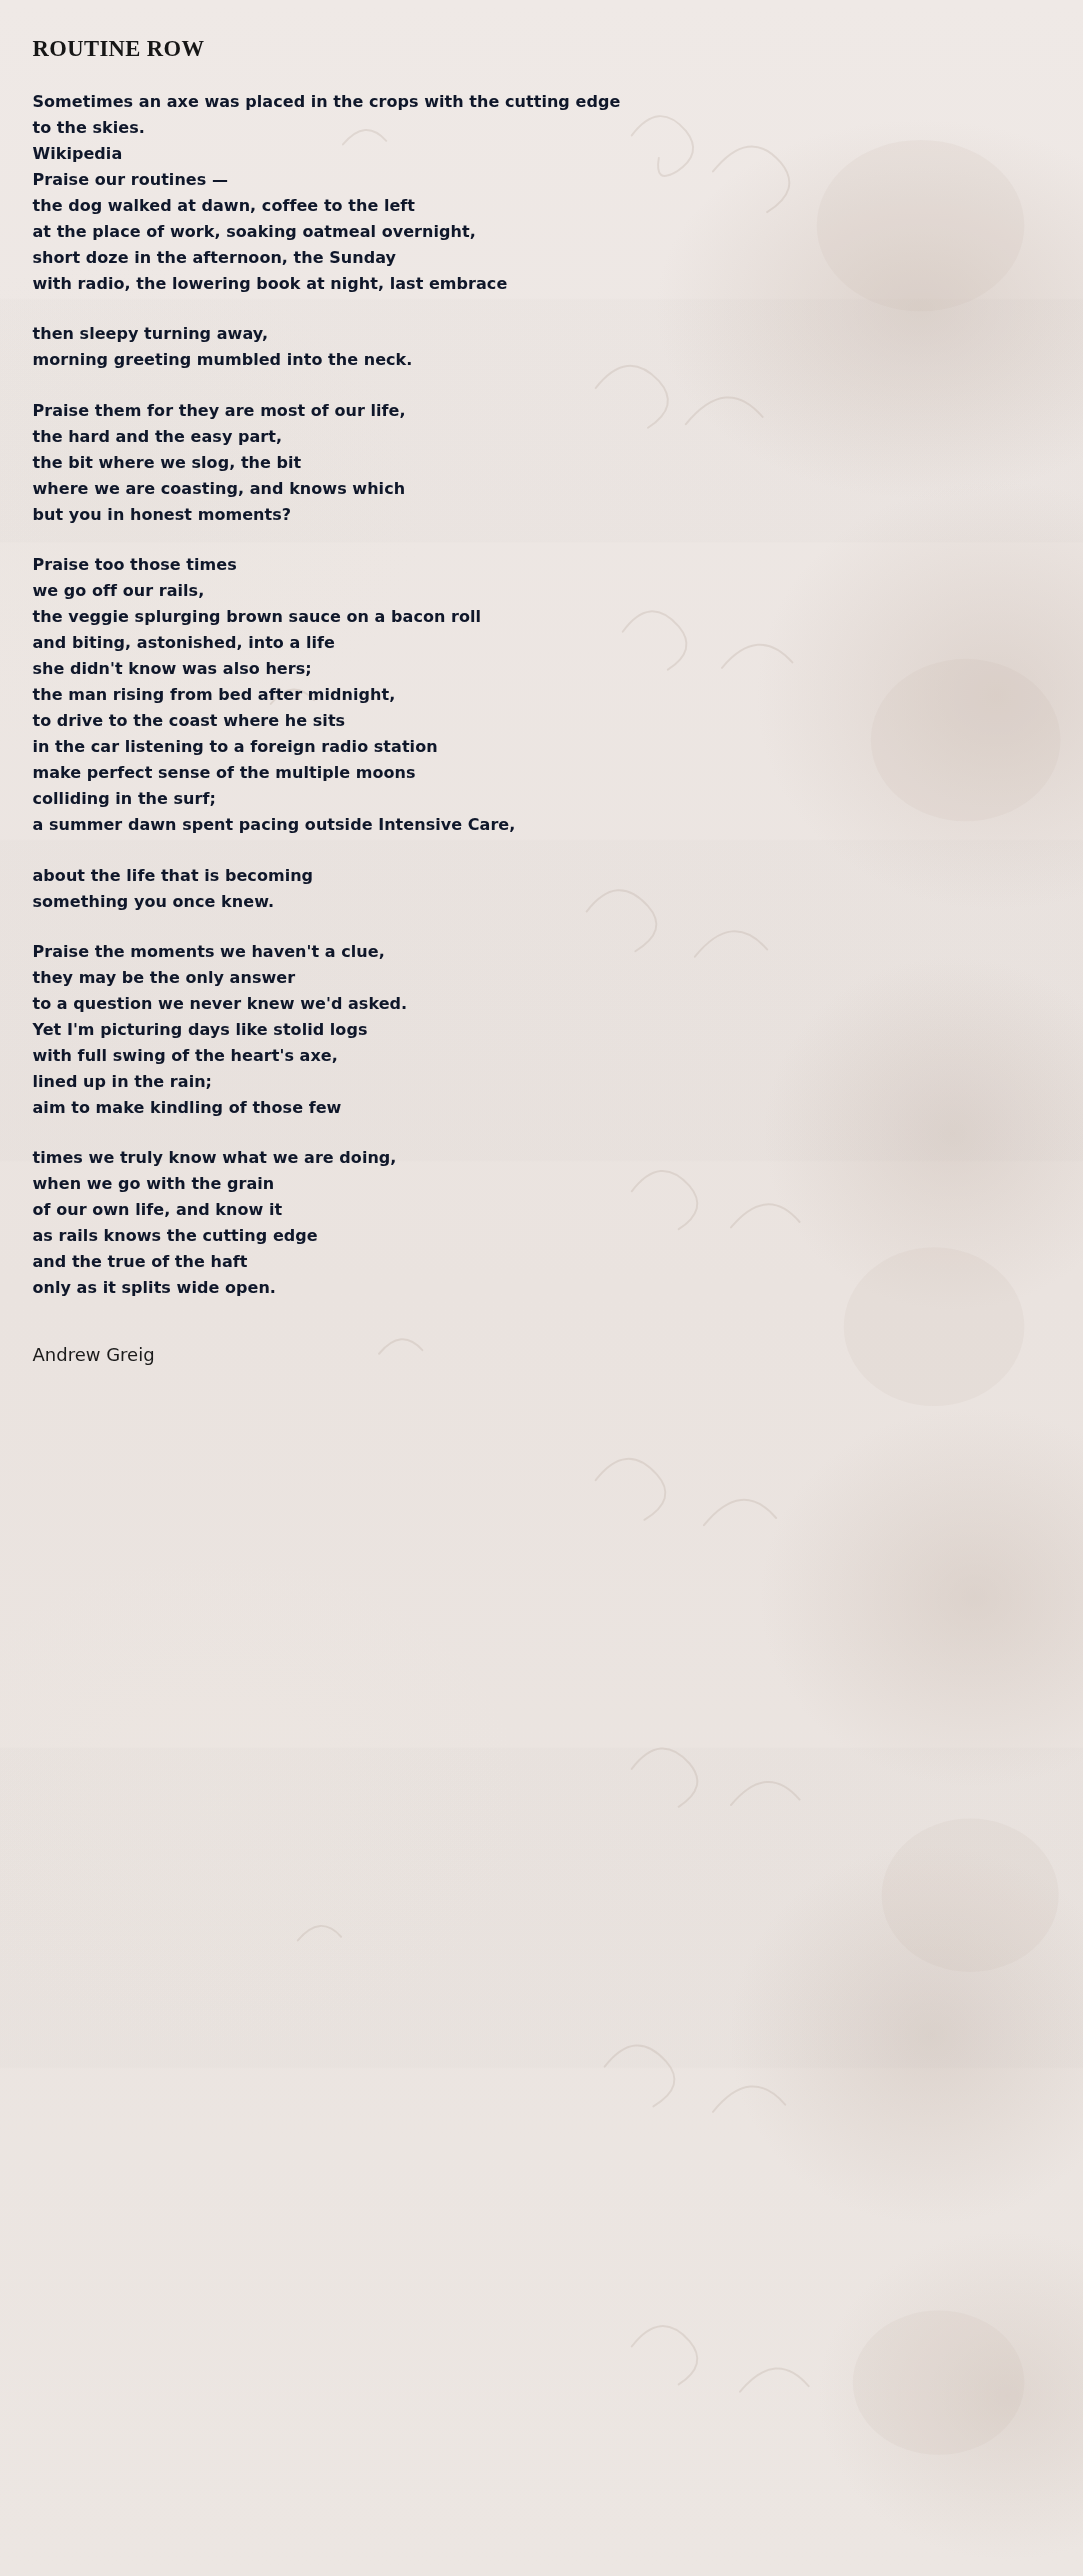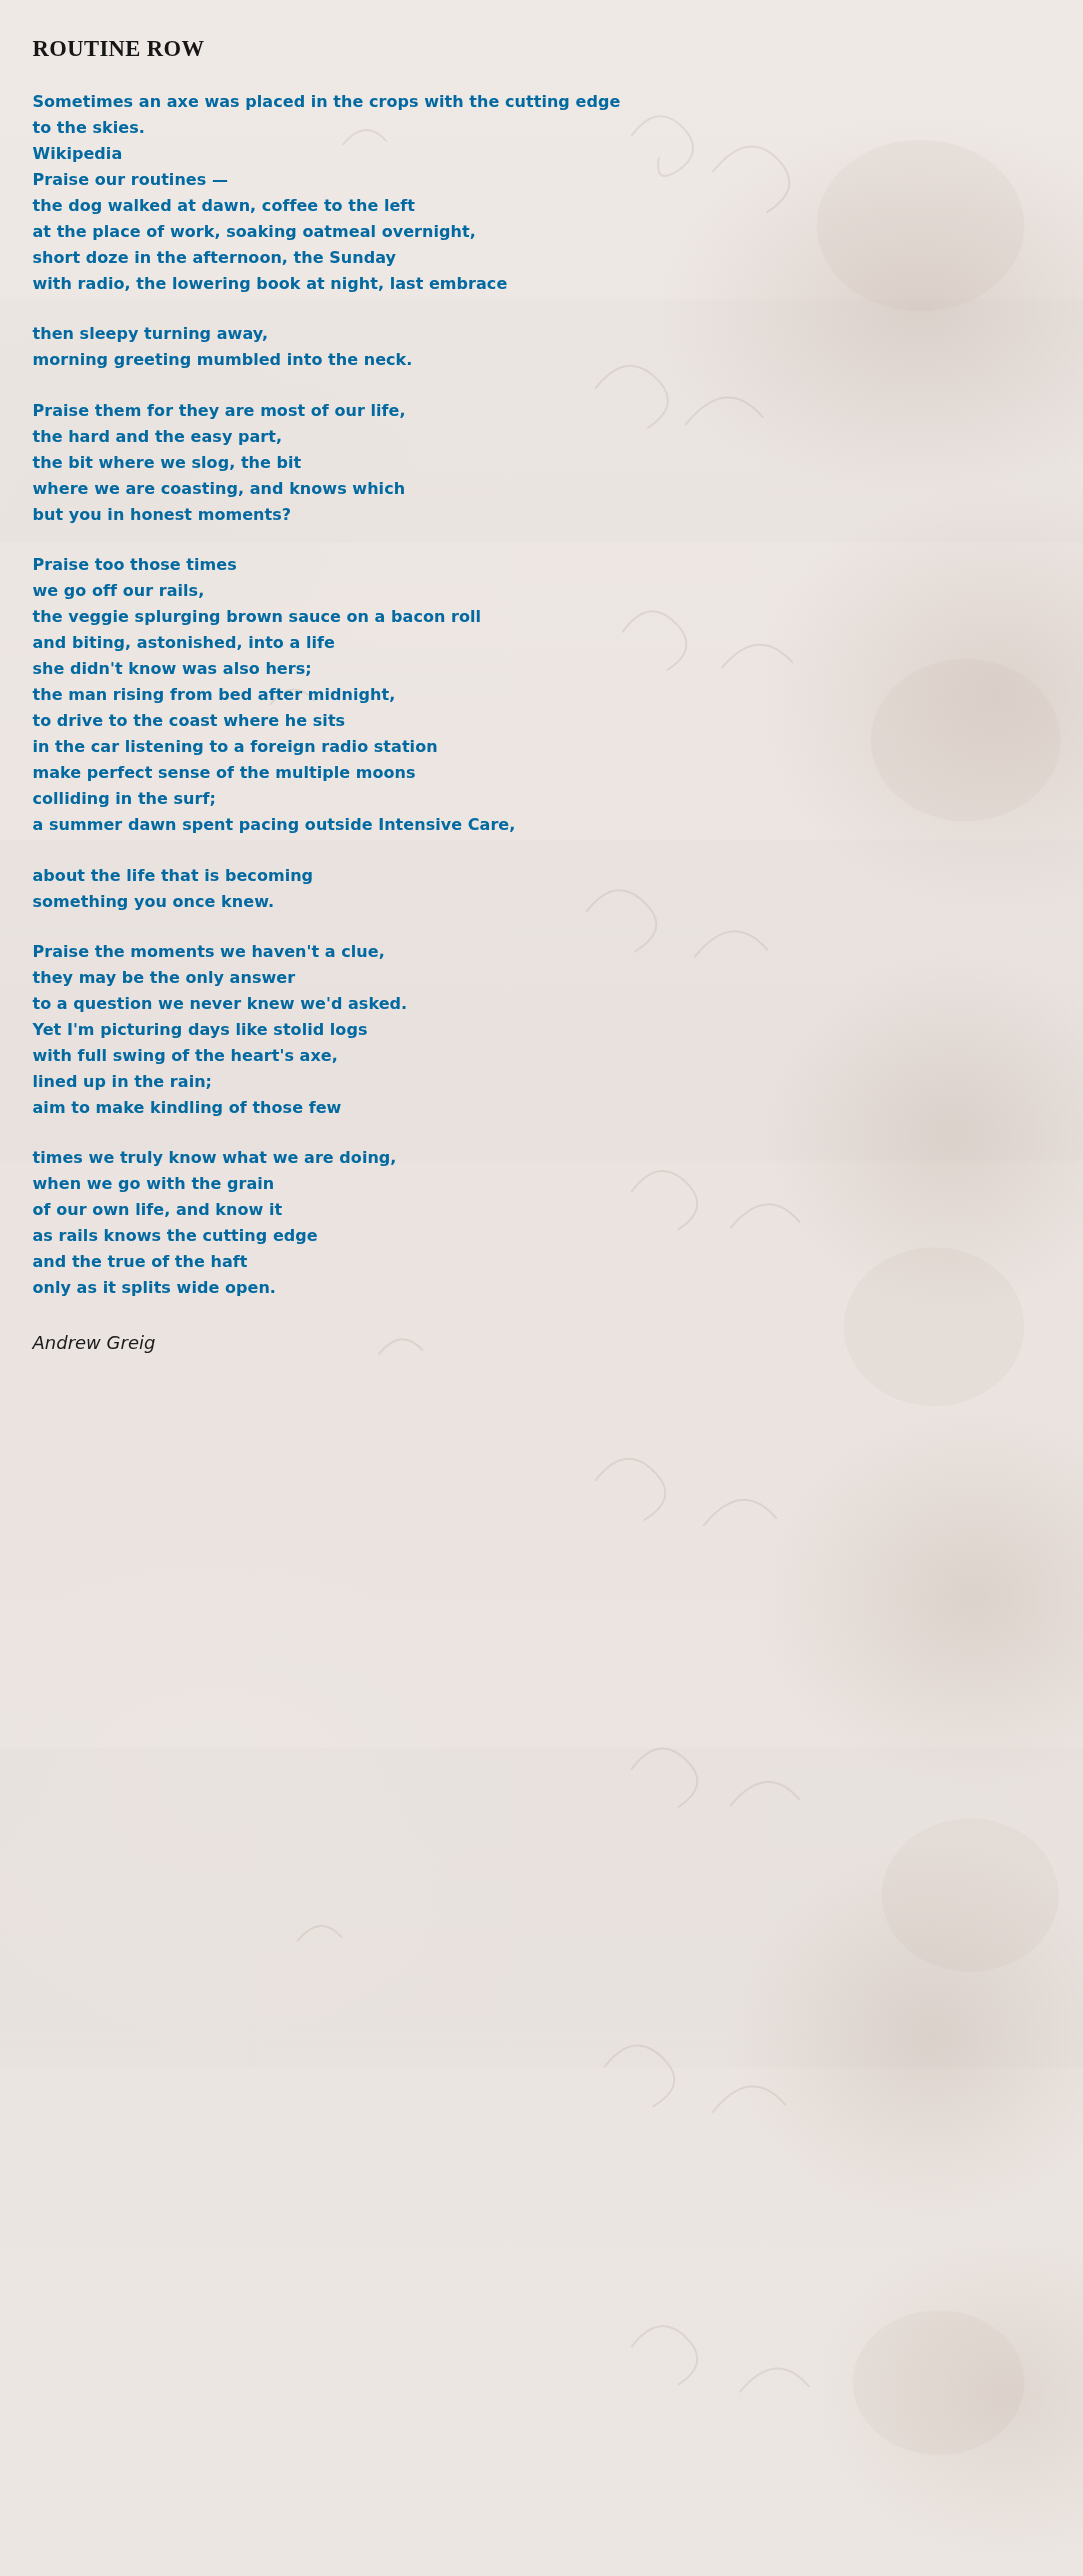--- a/index.html
+++ b/index.html
@@ -76,30 +76,29 @@
     font-family: Liberation Serif, serif;
   }
 
   .stanza {
     margin: 0 0 24.4px 0;
   }
   .line {
     font-size: 16px;
     font-weight: bold;
     line-height: 26px;
-    color: #0369a1;
+    color: #0f172a;
     white-space: pre-wrap;
     letter-spacing: 0.05px;
   }
   .author {
     font-size: 18px;
-    font-style: italic;
     font-weight: normal;
     color: #1b1b1b;
-    margin-top: 31px;
+    margin-top: 43px;
     font-family: "DejaVu Sans", sans-serif;
   }
 </style>
 </head>
 <body>
 
 <div id="paper"></div>
 <div id="bands"></div>
 
 <svg id="ghosts" viewBox="0 0 1200 2854" preserveAspectRatio="none">

